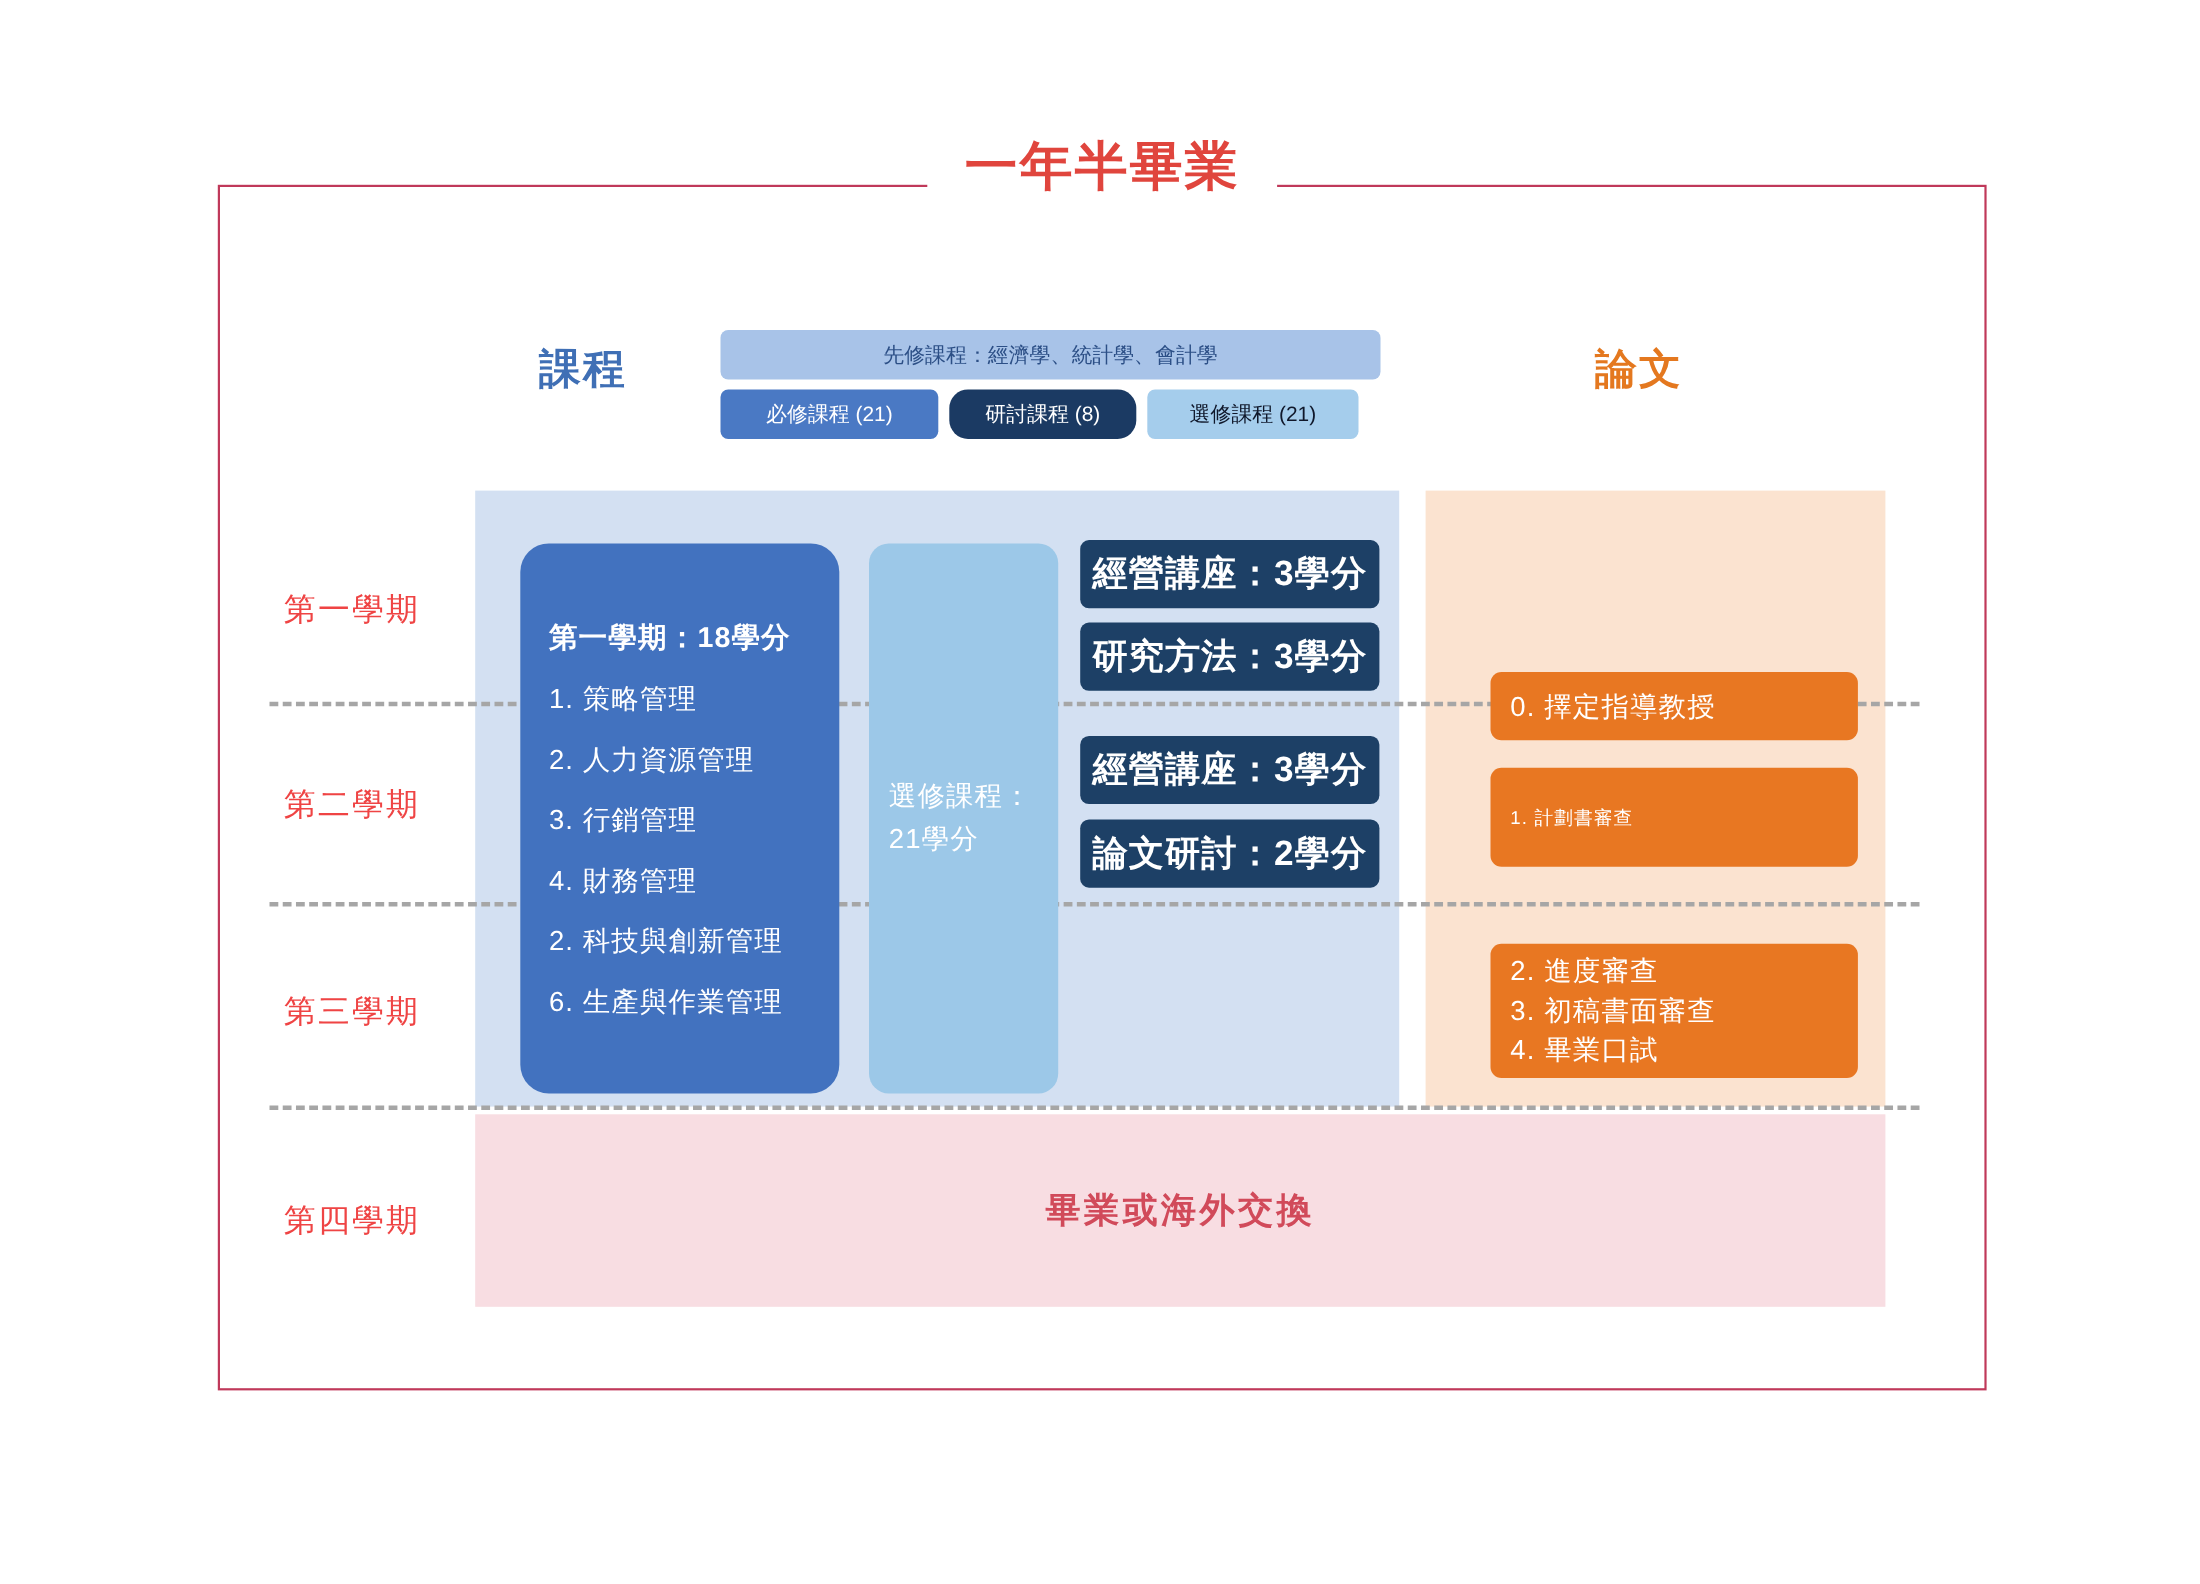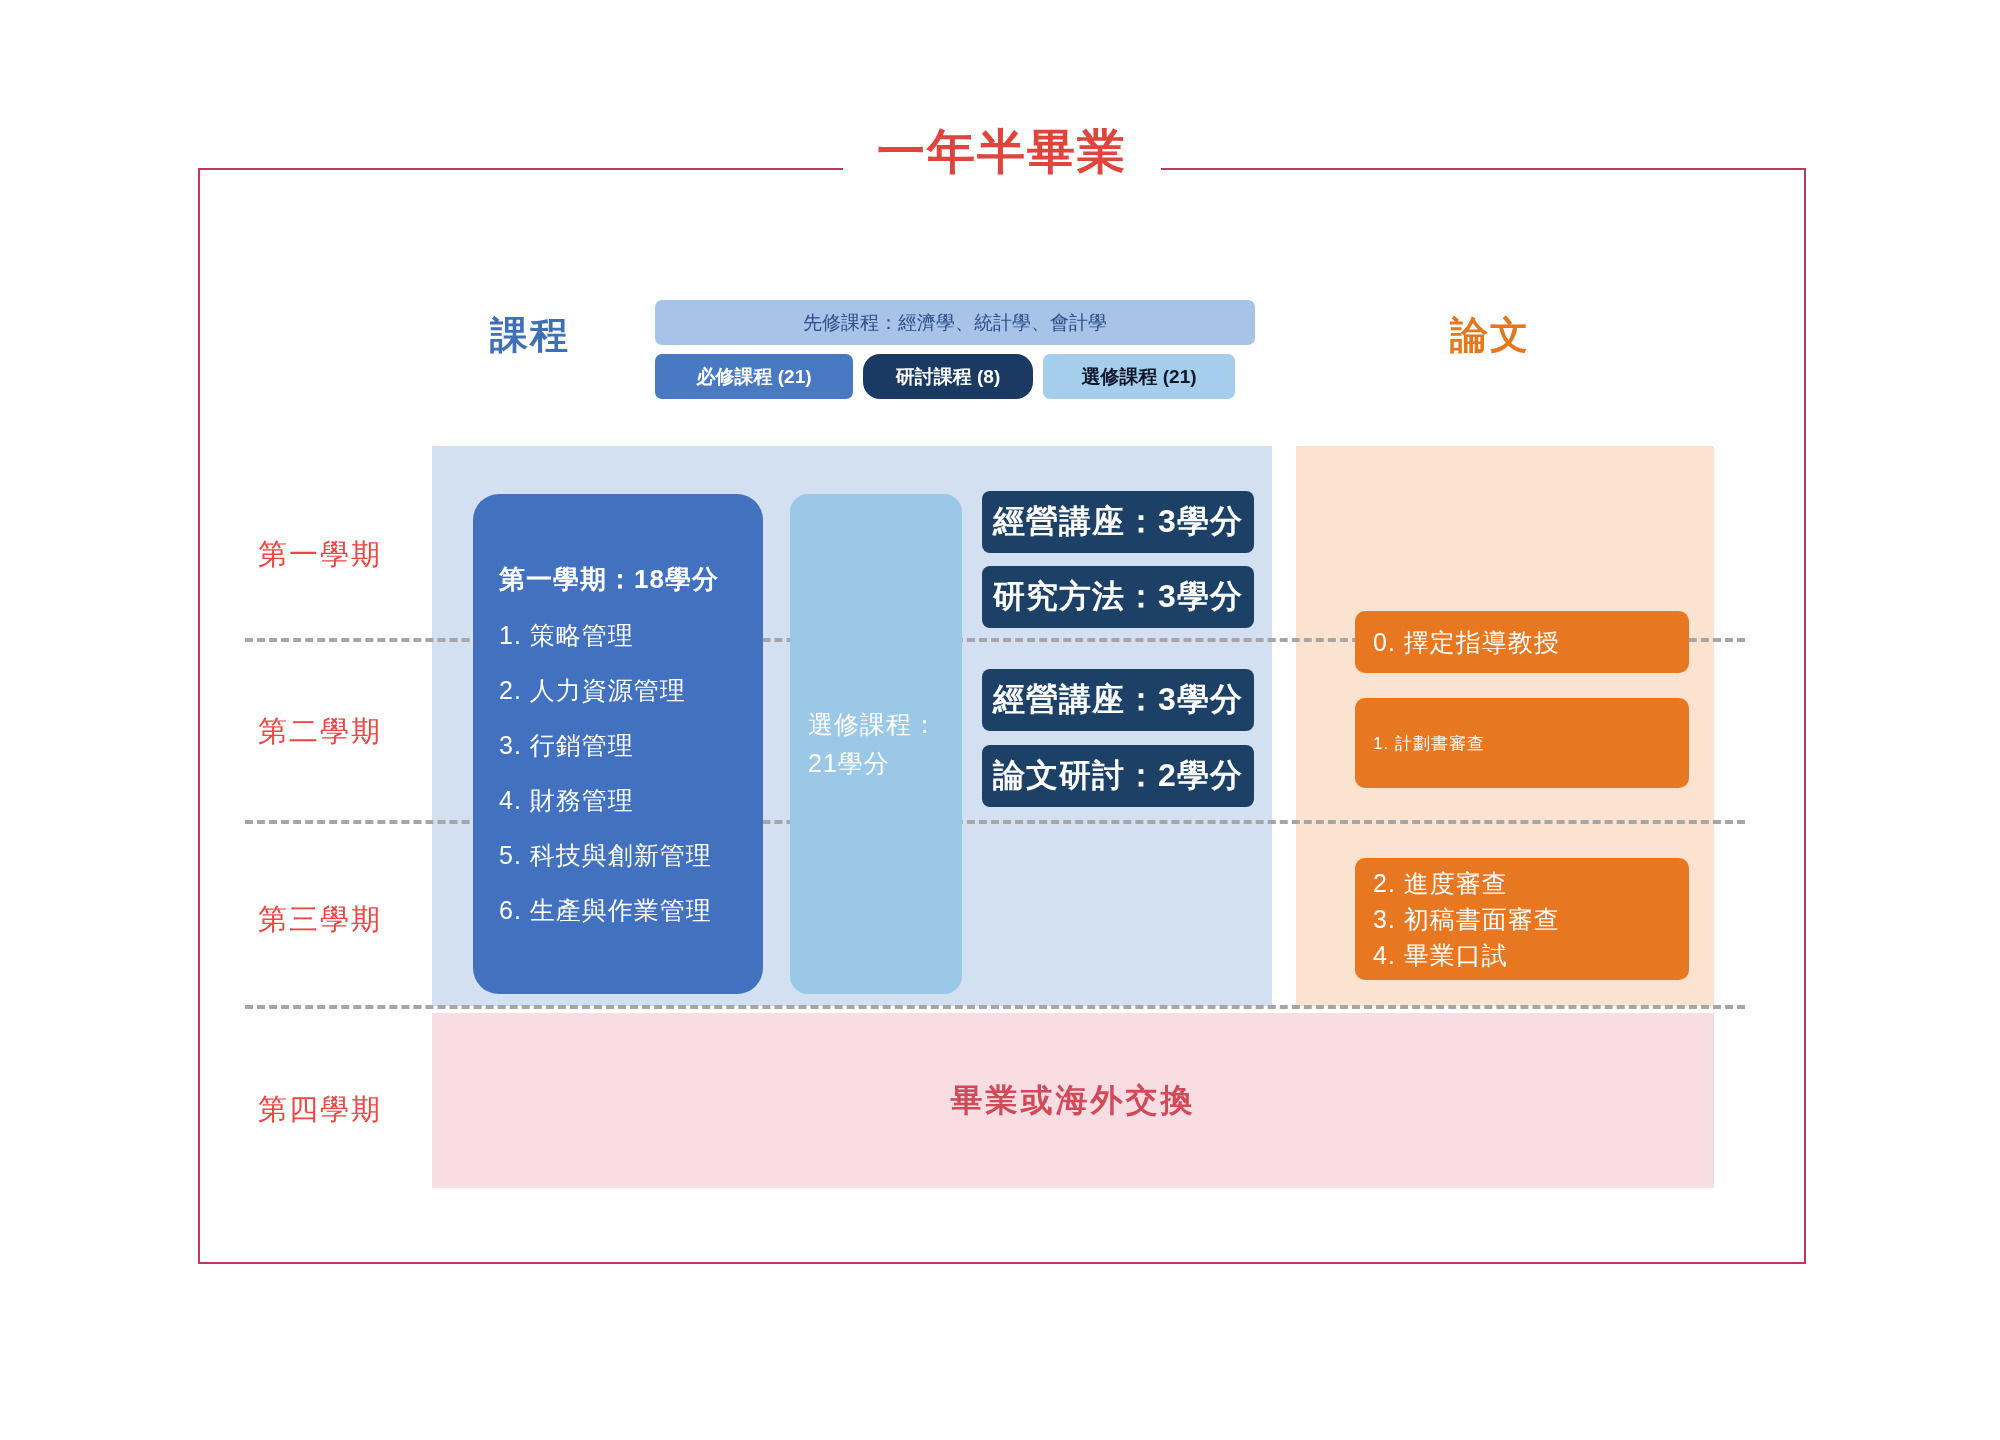--- a/index.html
+++ b/index.html
@@ -72,21 +72,21 @@
     width: 600px;
   }
   .legend-row {
     display: flex;
     gap: 10px;
     margin-bottom: 9px;
   }
   .pill {
     border-radius: 7px;
     font-size: 19px;
-    font-weight: bold;
+    font-weight: normal;
     display: flex;
     align-items: center;
     justify-content: center;
     height: 45px;
     box-sizing: border-box;
     white-space: nowrap;
   }
   .pill-wide {
     width: 600px;
     background: #a8c3e8;
@@ -321,21 +321,21 @@
 <div class="divider div1"></div>
 <div class="divider div2"></div>
 <div class="divider div3"></div>
 
 <div class="required-block">
   <div class="required-title">第一學期：18學分</div>
   <div class="required-item">1. 策略管理</div>
   <div class="required-item">2. 人力資源管理</div>
   <div class="required-item">3. 行銷管理</div>
   <div class="required-item">4. 財務管理</div>
-  <div class="required-item">5. 科技與創新管理</div>
+  <div class="required-item">2. 科技與創新管理</div>
   <div class="required-item">6. 生產與作業管理</div>
 </div>
 
 <div class="elective-block">
   <div class="elective-line">選修課程：</div>
   <div class="elective-line">21學分</div>
 </div>
 
 <div class="seminar-card sc1">經營講座：3學分</div>
 <div class="seminar-card sc2">研究方法：3學分</div>

